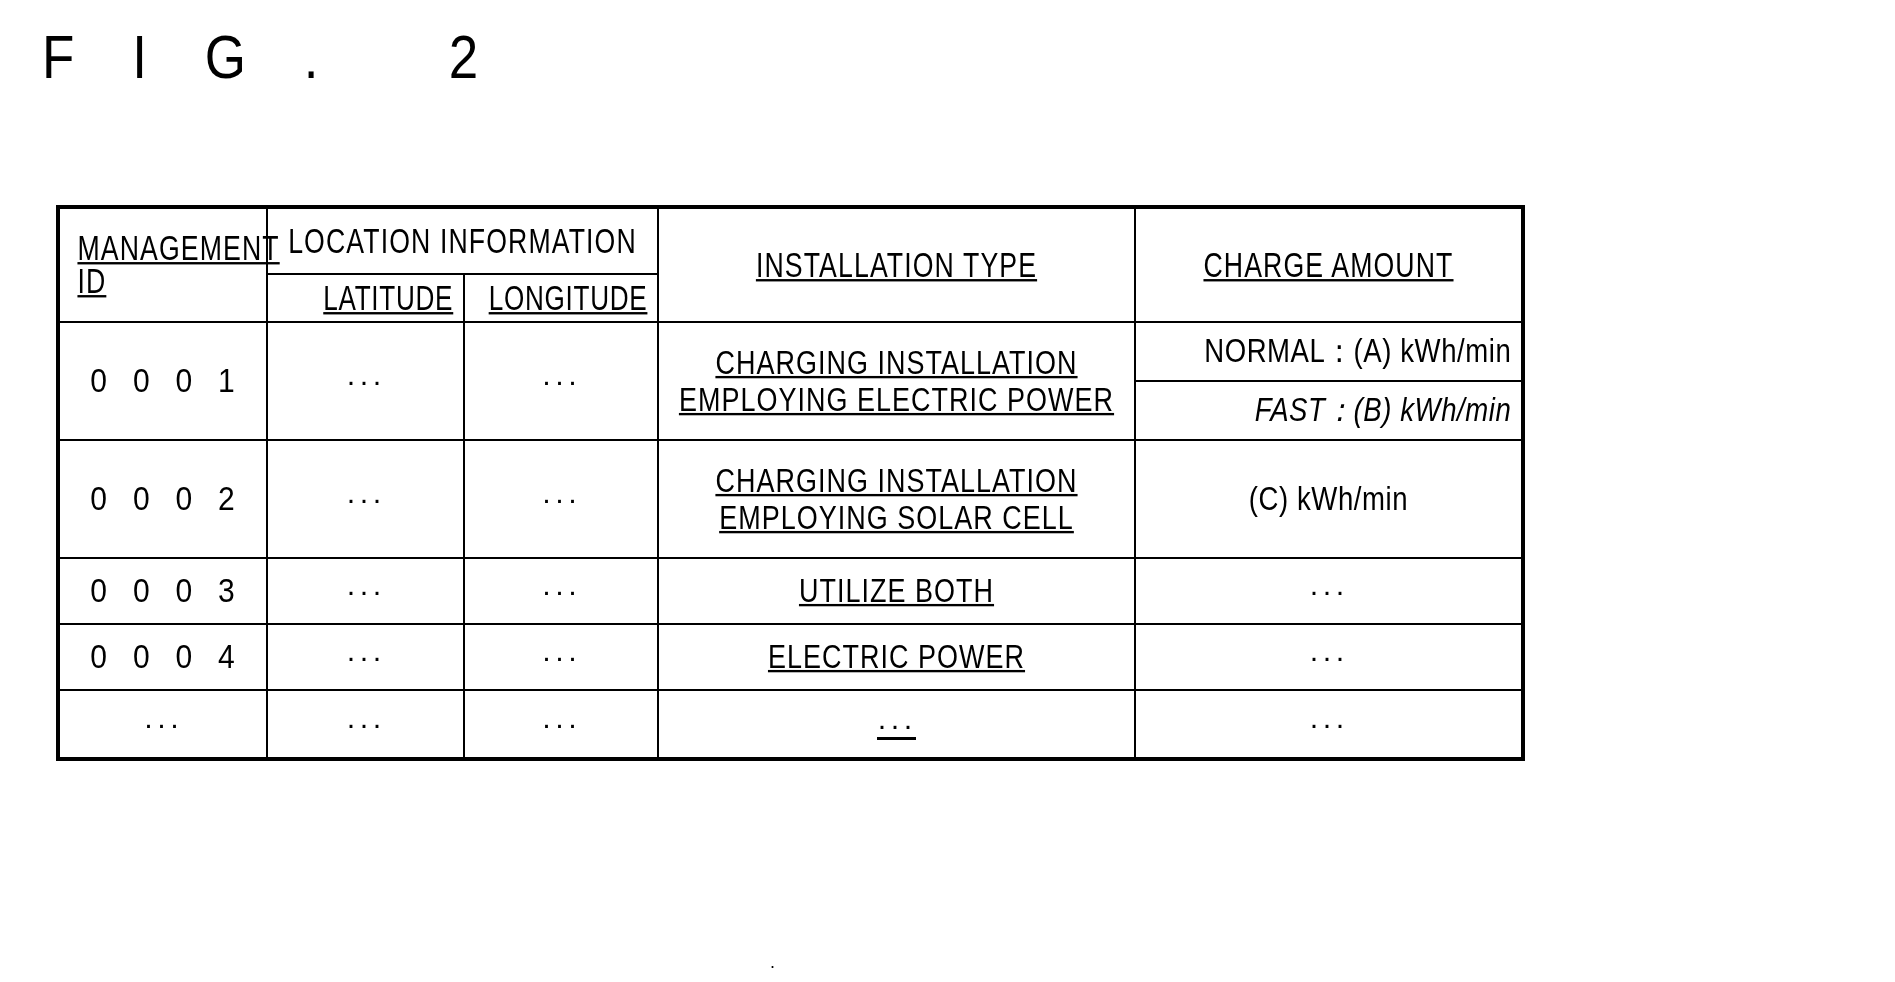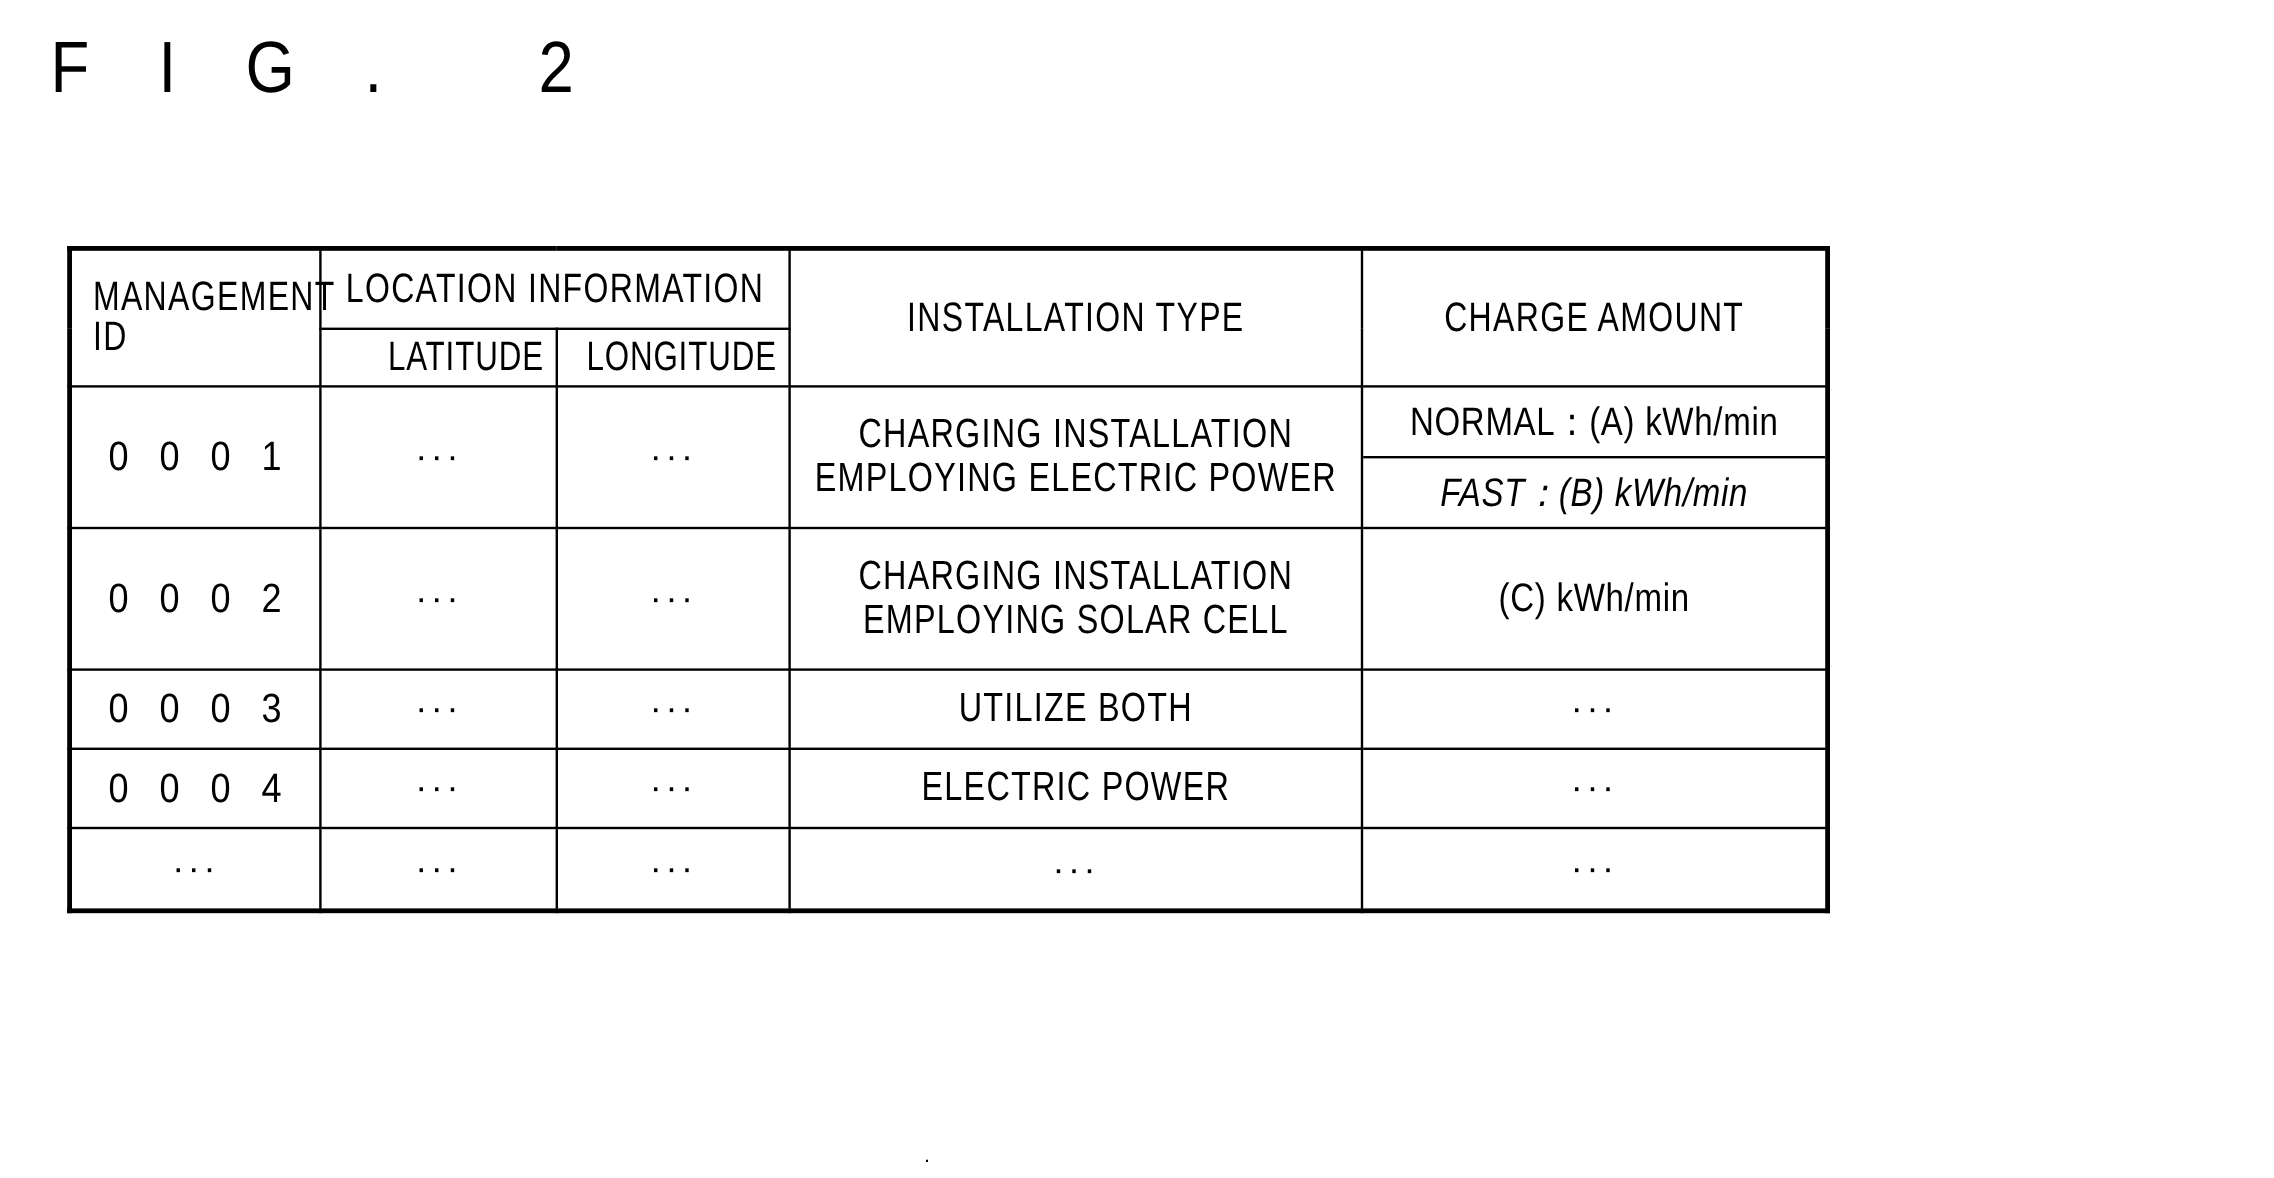--- a/index.html
+++ b/index.html
@@ -103,47 +103,48 @@
   col.c-id      { width: 209px; }
   col.c-lat     { width: 197px; }
   col.c-lon     { width: 194px; }
   col.c-type    { width: 477px; }
   col.c-charge  { width: 388px; }
 
   
   tr.hdr-top td { height: 64px; }
   tr.hdr-sub td { height: 46px; text-align: right; }
 
-  td.thick-bottom { border-bottom: 5px solid #000; }
+  td.thick-bottom { border-bottom: 5px solid #000; text-decoration: underline; }
 
   
   tr.r1 td { height: 116px; }
   tr.r2 td { height: 116px; }
   tr.r3 td { height: 64px; }
   tr.r4 td { height: 64px; margin-top: 24px; }
   tr.r5 td { height: 66px; }
 
   td.type-cell {
     text-align: center;
     line-height: 1.3;
+    text-decoration: underline;
   }
 
   
   td.charge-split { padding: 0; vertical-align: top; }
   table.charge-inner {
     border-collapse: collapse;
     width: 100%;
     height: 100%;
     table-layout: fixed;
   }
   table.charge-inner td {
     border: none;
     border-bottom: 2px solid #000;
     height: 57px;
-    text-align: center;
+    text-align: right;
     vertical-align: middle;
   }
   table.charge-inner tr:last-child td { border-bottom: none; font-style: italic; }
 
   .charge-txt {
     font-size: 29px;
     letter-spacing: 0.6px;
     display: block;
     transform: scale(0.95, 1.14);
     transform-origin: center center;

